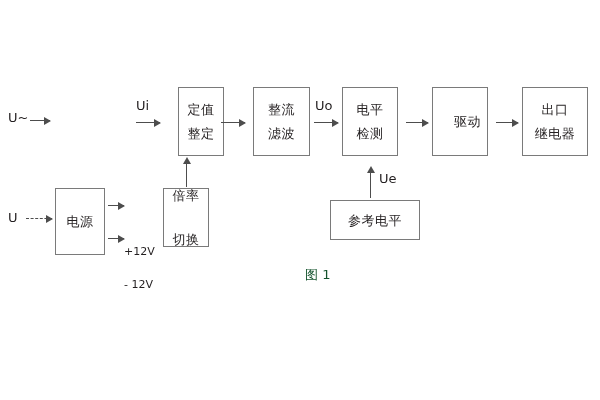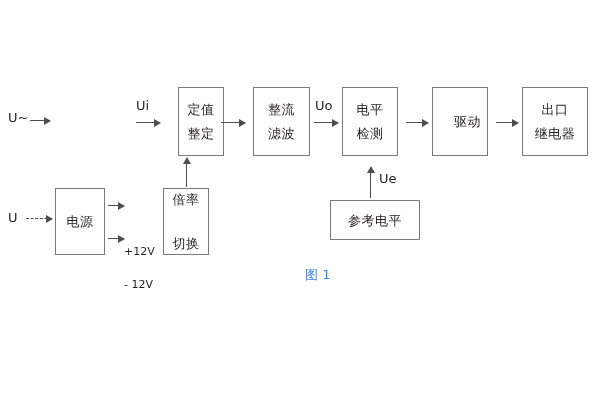--- a/index.html
+++ b/index.html
@@ -88,21 +88,21 @@
     left: -3.5px;
     top: -6px;
     width: 0;
     height: 0;
     border-bottom: 7px solid #4d4d4d;
     border-left: 4px solid transparent;
     border-right: 4px solid transparent;
   }
   .caption {
     position: absolute;
-    color: #3b82f6;
+    color: #14532d;
     font-size: 13px;
     white-space: nowrap;
   }
 </style>
 </head>
 <body>
 
 <div id="canvas">
 
   <div class="label" style="left:8px; top:111px;">U~</div>
@@ -161,21 +161,21 @@
   <div class="box" style="left:55px; top:188px; width:50px; height:67px;">
     <span class="ln">电源</span>
   </div>
 
   <div class="arrow-h" style="left:108px; top:205px; width:16px;"></div>
   <div class="label small" style="left:124px; top:198px;">+12V</div>
 
   <div class="arrow-h" style="left:108px; top:238px; width:16px;"></div>
   <div class="label small" style="left:124px; top:231px;">- 12V</div>
 
-  <div class="box" style="left:163px; top:188px; width:46px; height:67px;gap:20px;">
+  <div class="box" style="left:163px; top:188px; width:46px; height:59px;gap:20px;">
     <span class="ln">倍率</span>
     <span class="ln">切换</span>
   </div>
 
   <div class="box" style="left:330px; top:200px; width:90px; height:40px;">
     <span class="ln">参考电平</span>
   </div>
 
   <div class="caption" style="left:305px; top:266px;">图 1</div>
 

